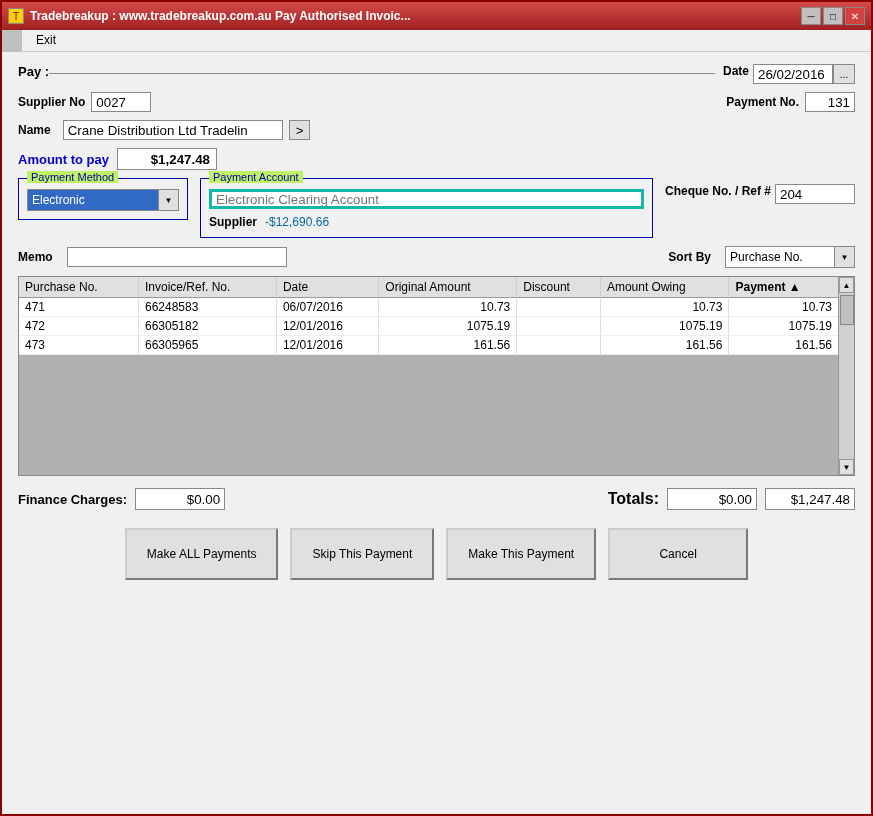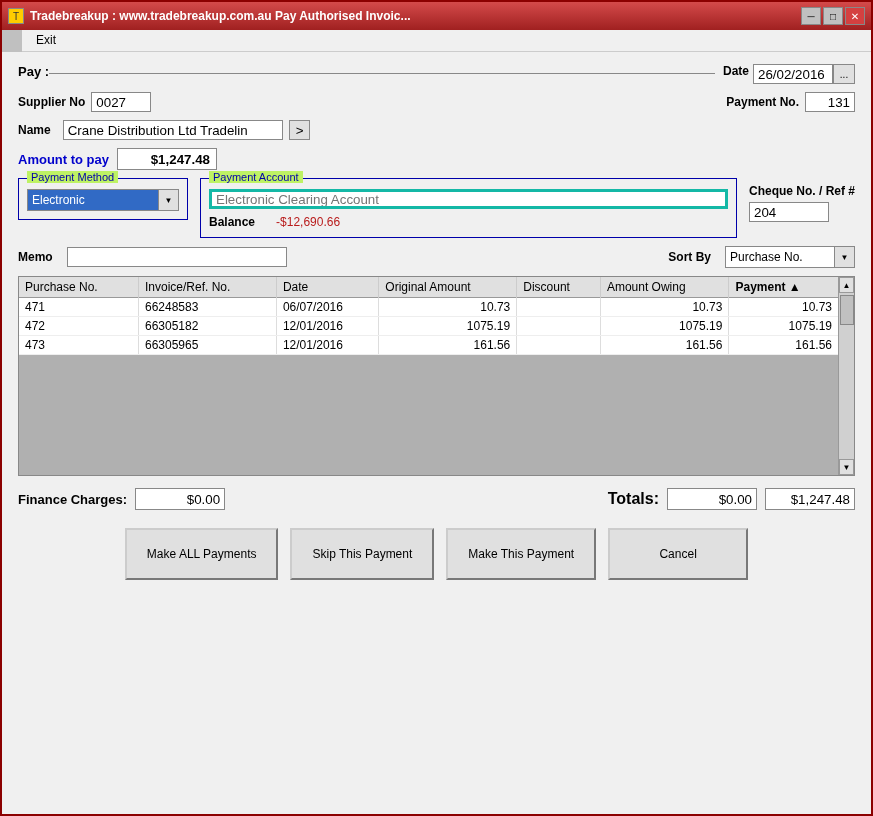--- a/index.html
+++ b/index.html
@@ -238,21 +238,21 @@
       height: 20px;
       width: 80px;
     }
     .balance-row {
       display: flex;
       align-items: center;
       gap: 8px;
       margin-top: 6px;
     }
     .balance-label { font-weight: bold; }
-    .balance-value { color: #b91c1c; margin-left: 13px; }
+    .balance-value { color: #0369a1; }
     .memo-sort-row {
       display: flex;
       align-items: center;
       gap: 14px;
     }
     .memo-label { font-weight: bold; }
     .memo-input {
       border: 1px solid #888;
       background: white;
       padding: 1px 4px;
@@ -464,26 +464,26 @@
         <div class="payment-method-select">
           <span class="payment-method-value">Electronic</span>
           <div class="payment-method-arrow">▼</div>
         </div>
       </div>
 
       <div class="fieldset-box payment-account-box">
         <span class="fieldset-legend">Payment Account</span>
         <input class="account-input" placeholder="Electronic Clearing Account" readonly="" style="">
         <div class="balance-row">
-          <span class="balance-label">Balance</span>
+          <span class="balance-label">Supplier</span>
           <span class="balance-value">-$12,690.66</span>
         </div>
       </div>
 
-      <div style="display:flex;flex-direction:column;gap:4px;padding-top:6px;">
+      <div style="display:flex;gap:4px;padding-top:6px;">
         <span class="cheque-label">Cheque No. / Ref #</span>
         <input class="cheque-input" value="204" style="">
       </div>
     </div>
 
     <div class="memo-sort-row">
       <span class="memo-label">Memo</span>
       <input class="memo-input" value="" style="">
       <span class="sort-label">Sort By</span>
       <div class="sort-select">

